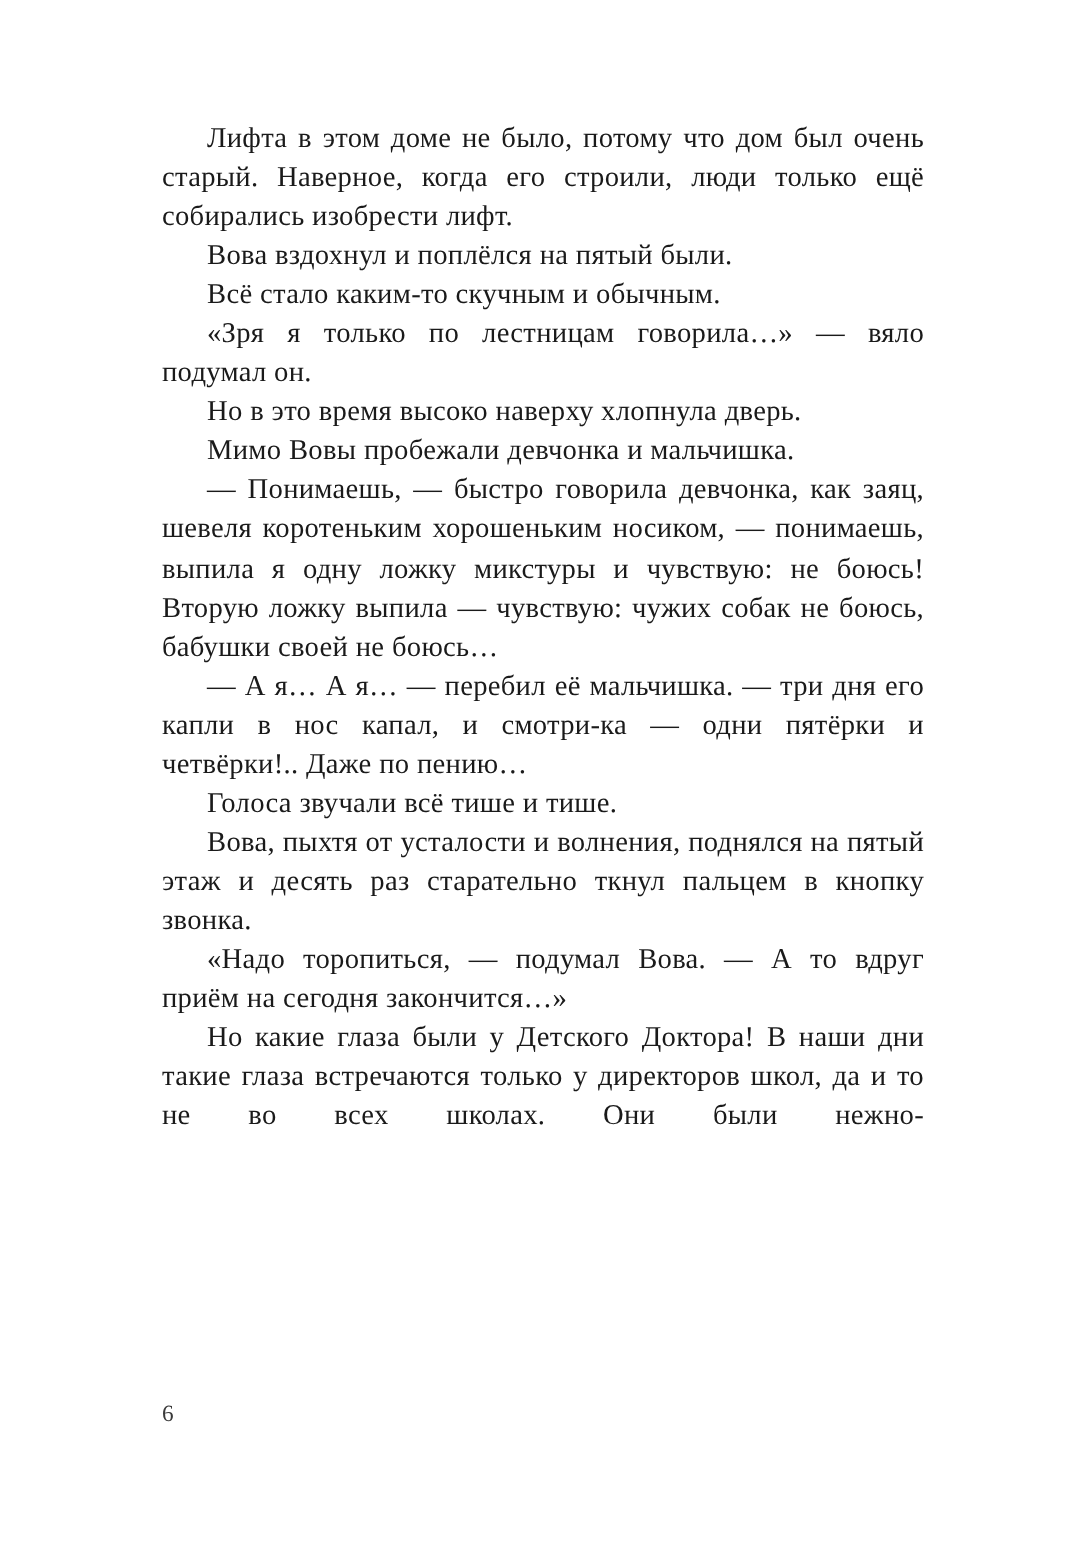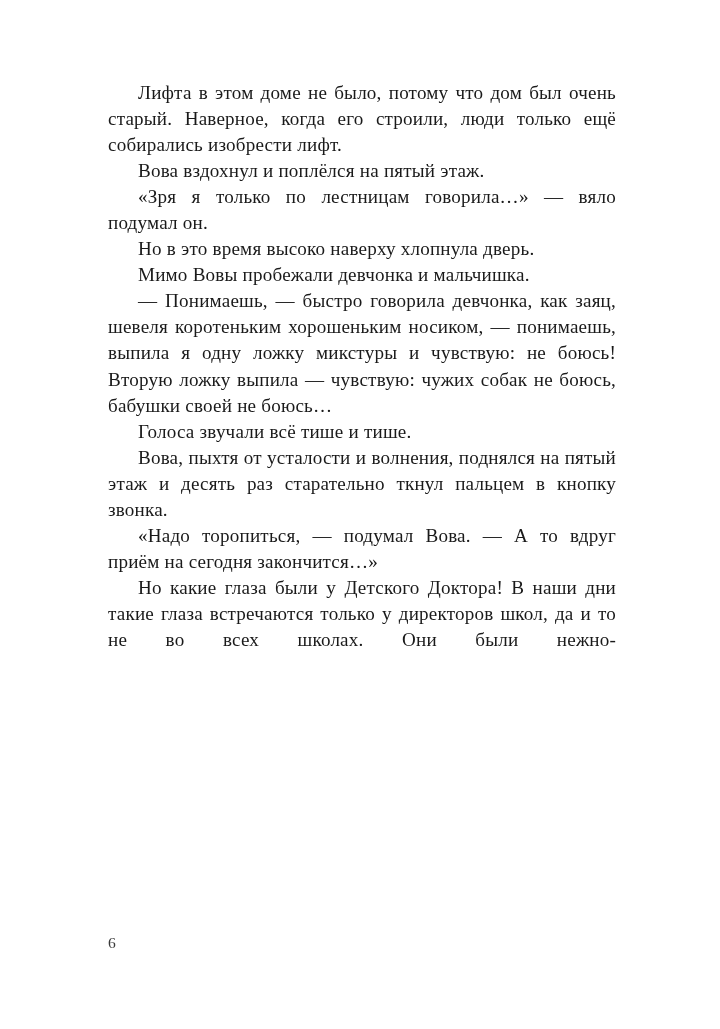--- a/index.html
+++ b/index.html
@@ -67,25 +67,27 @@
     font-family: "Liberation Serif", "DejaVu Serif", serif;
   }
 </style>
 </head>
 <body>
 
 <div id="page">
 
   <div id="text-block">
     <p class="para first">Лифта в этом доме не было, потому что дом был очень старый. Наверное, когда его строили, люди только ещё собирались изобрести лифт.</p>
-    <p class="para">Вова вздохнул и поплёлся на пятый этаж.</p>
+    <p class="para">Вова вздохнул и поплёлся на пятый были.</p>
+    <p class="para">Всё стало каким-то скучным и обычным.</p>
     <p class="para">«Зря я только по лестницам говорила…» — вяло подумал он.</p>
     <p class="para">Но в это время высоко наверху хлопнула дверь.</p>
     <p class="para">Мимо Вовы пробежали девчонка и мальчишка.</p>
     <p class="para">— Понимаешь, — быстро говорила девчонка, как заяц, шевеля коротеньким хорошеньким носиком, — понимаешь, выпила я одну ложку микстуры и чувствую: не боюсь! Вторую ложку выпила — чувствую: чужих собак не боюсь, бабушки своей не боюсь…</p>
+    <p class="para">— А я… А я… — перебил её мальчишка. — три дня его капли в нос капал, и смотри-ка — одни пятёрки и четвёрки!.. Даже по пению…</p>
     <p class="para">Голоса звучали всё тише и тише.</p>
     <p class="para">Вова, пыхтя от усталости и волнения, поднялся на пятый этаж и десять раз старательно ткнул пальцем в кнопку звонка.</p>
     <p class="para">«Надо торопиться, — подумал Вова. — А то вдруг приём на сегодня закончится…»</p>
     <p class="para">Но какие глаза были у Детского Доктора! В наши дни такие глаза встречаются только у директоров школ, да и то не во всех школах. Они были нежно-</p>
   </div>
 
   <div id="page-number">6</div>
 
 </div>
 

